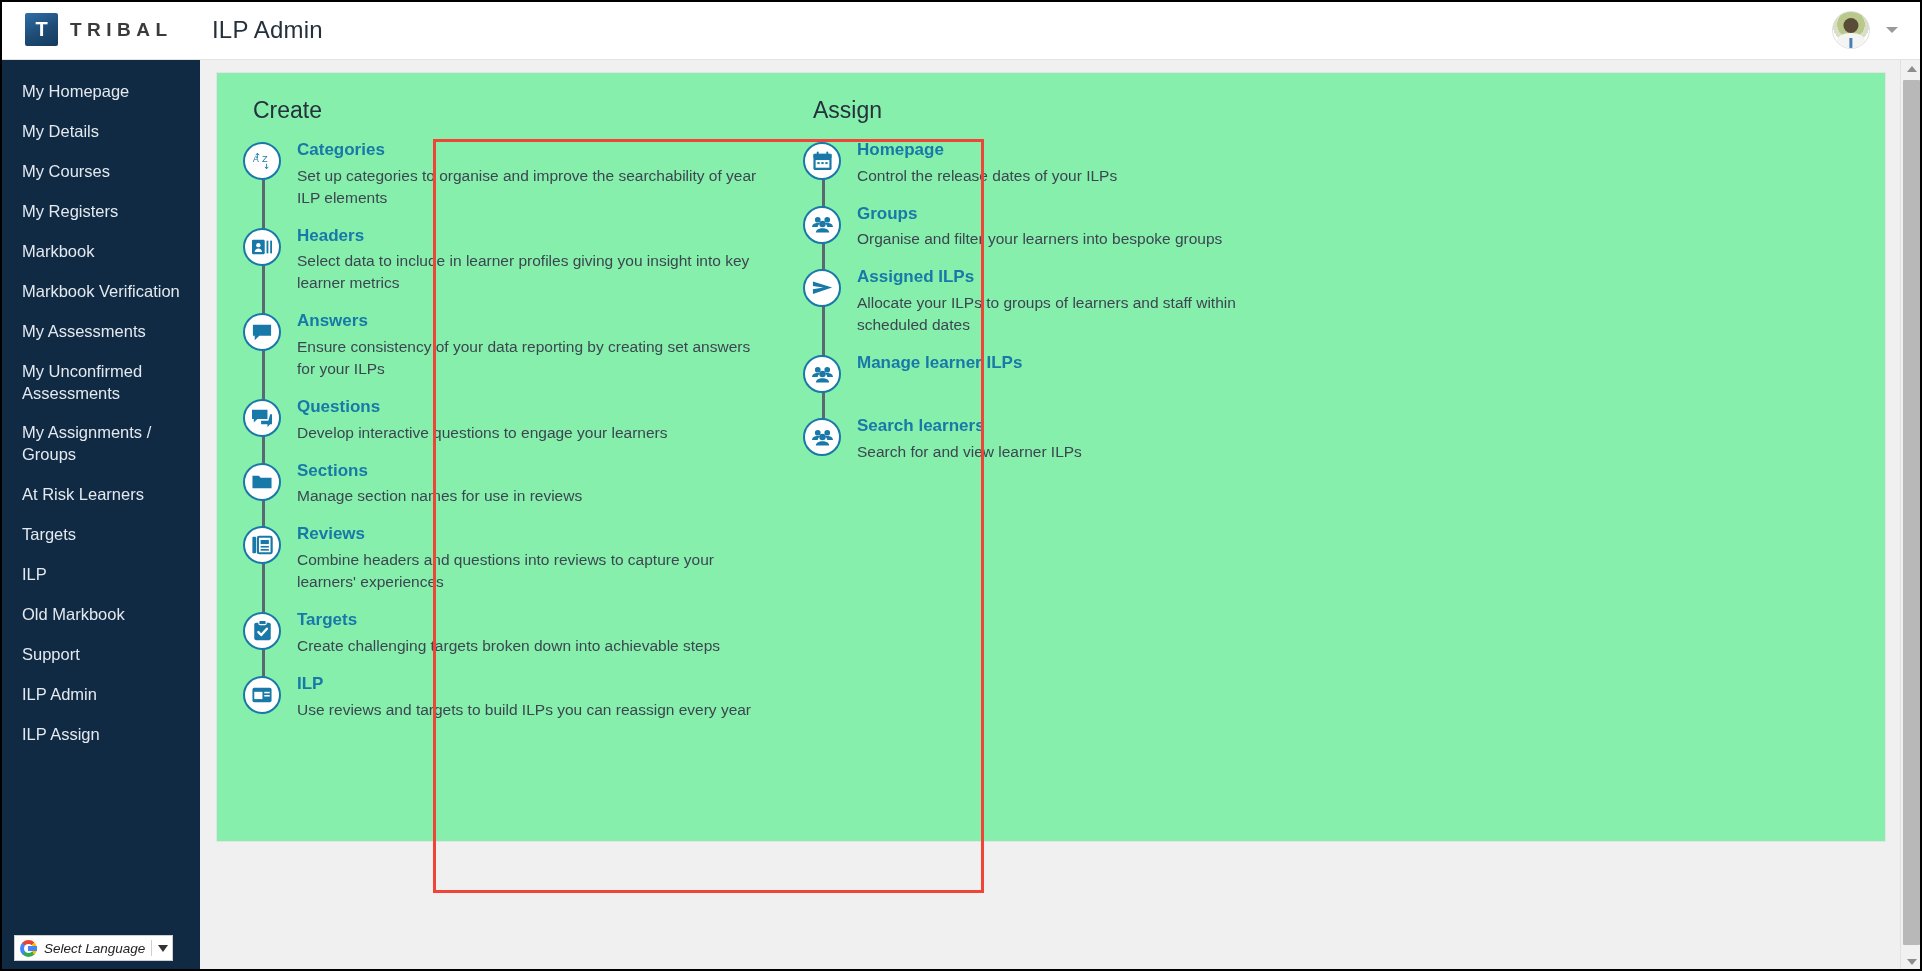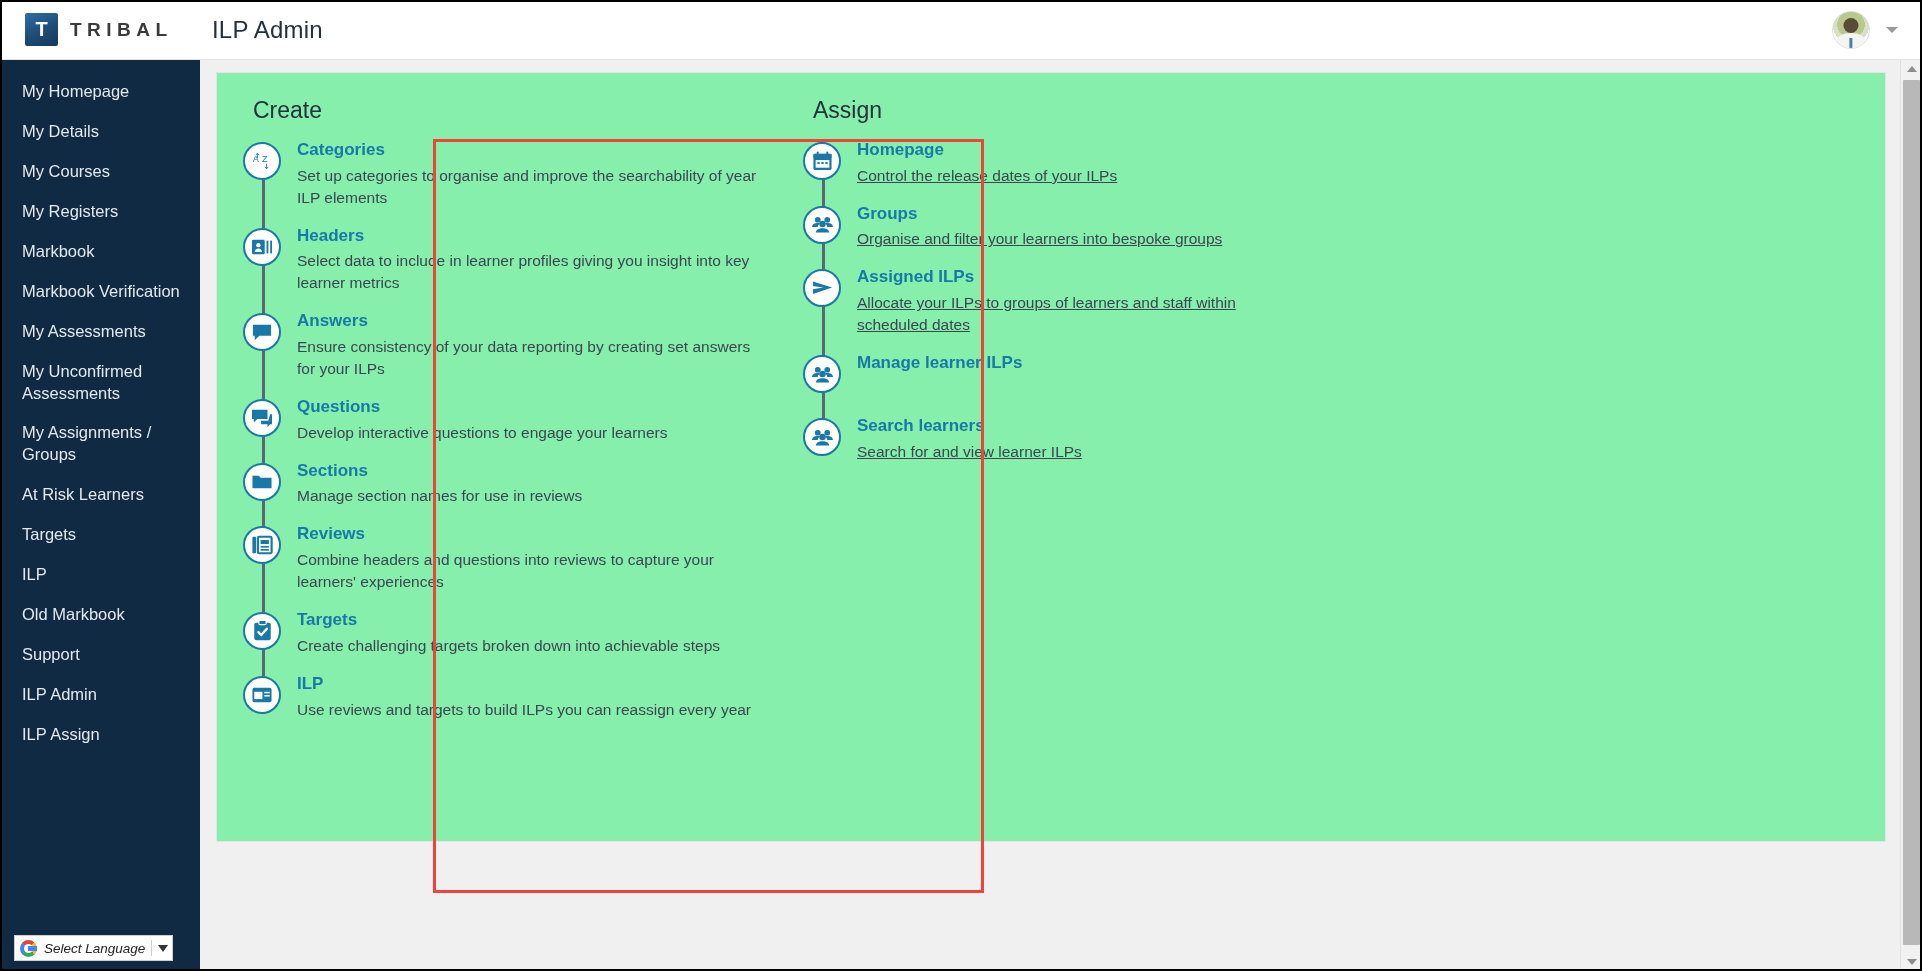--- a/index.html
+++ b/index.html
@@ -164,21 +164,21 @@
   .tl-icon svg { display: block; }
   .tl-title {
     color: #1878a8; font-size: 17px; font-weight: bold;
     line-height: 1.1; margin-top: 1px; margin-bottom: 5px;
     display: inline-block; cursor: pointer;
   }
   .tl-desc {
     color: #3c4650; font-size: 15.5px; line-height: 1.42;
     max-width: 470px;
   }
-  .col-assign .tl-desc { max-width: 430px; text-decoration: underline; }
+  .col-assign .tl-desc { max-width: 430px; }
 
   
   .highlight-box {
     position: absolute;
     left: 216px; top: 66px;
     width: 551px; height: 754px;
     border: 3px solid #f04438;
     pointer-events: none;
     z-index: 9;
   }

